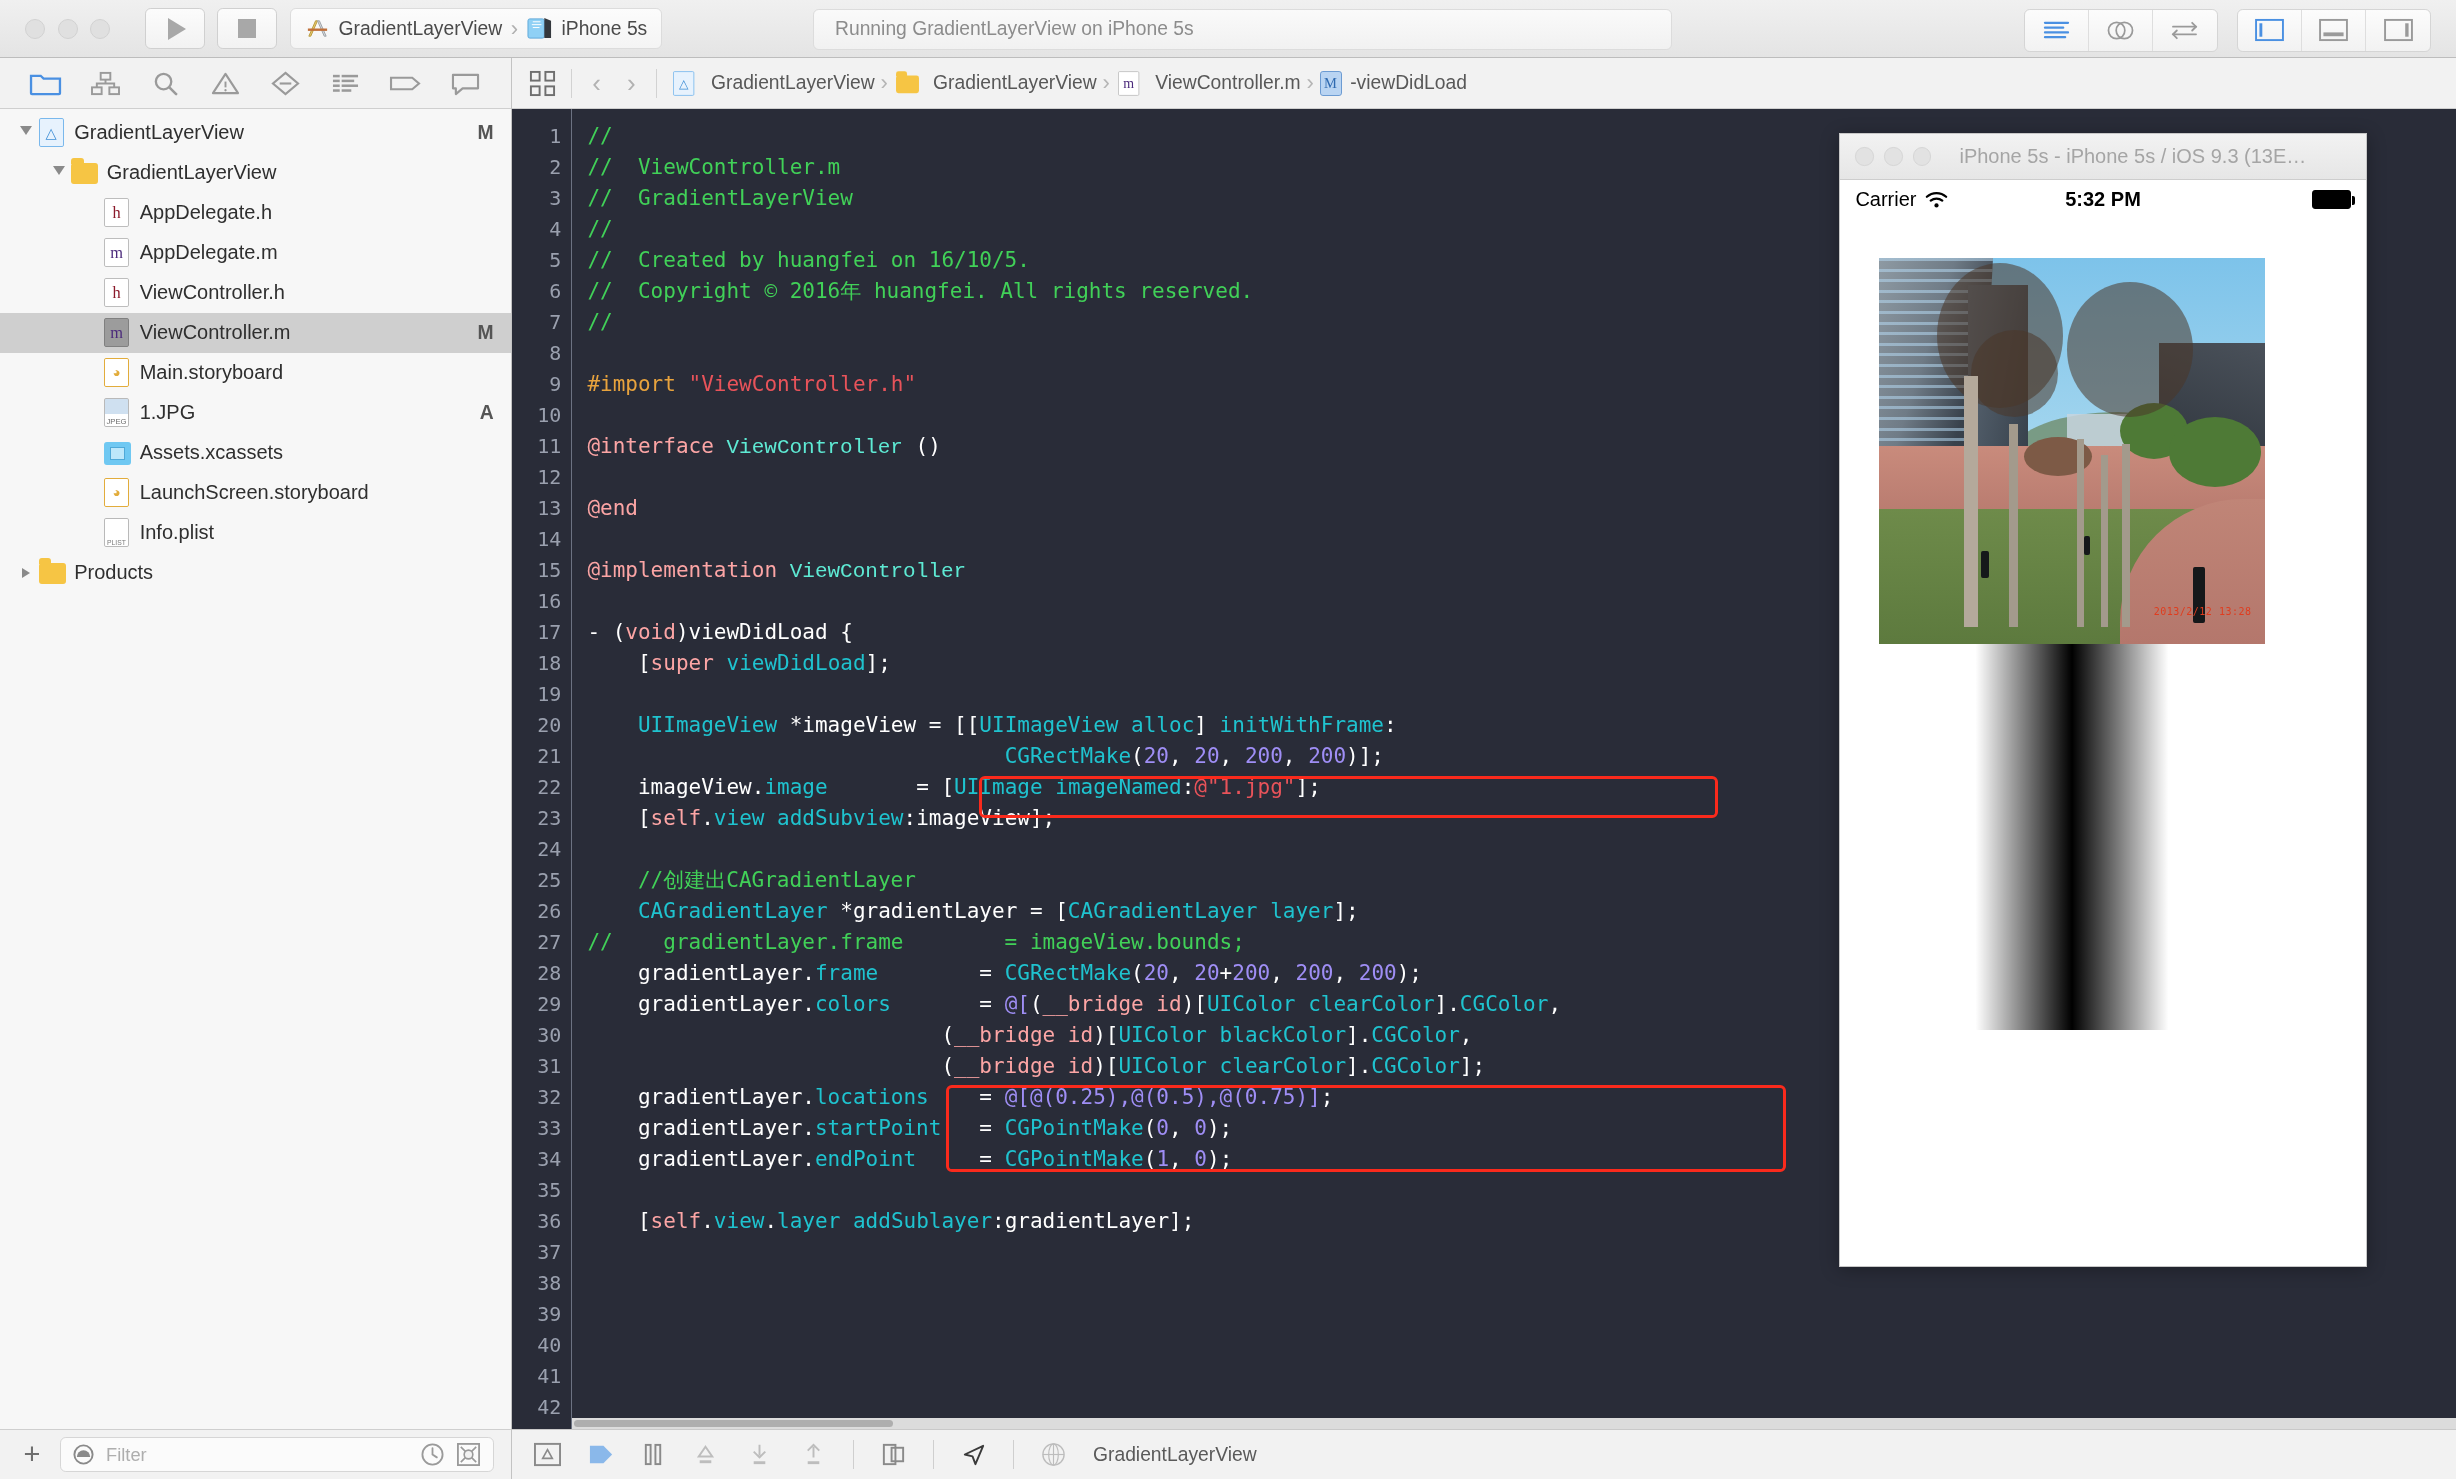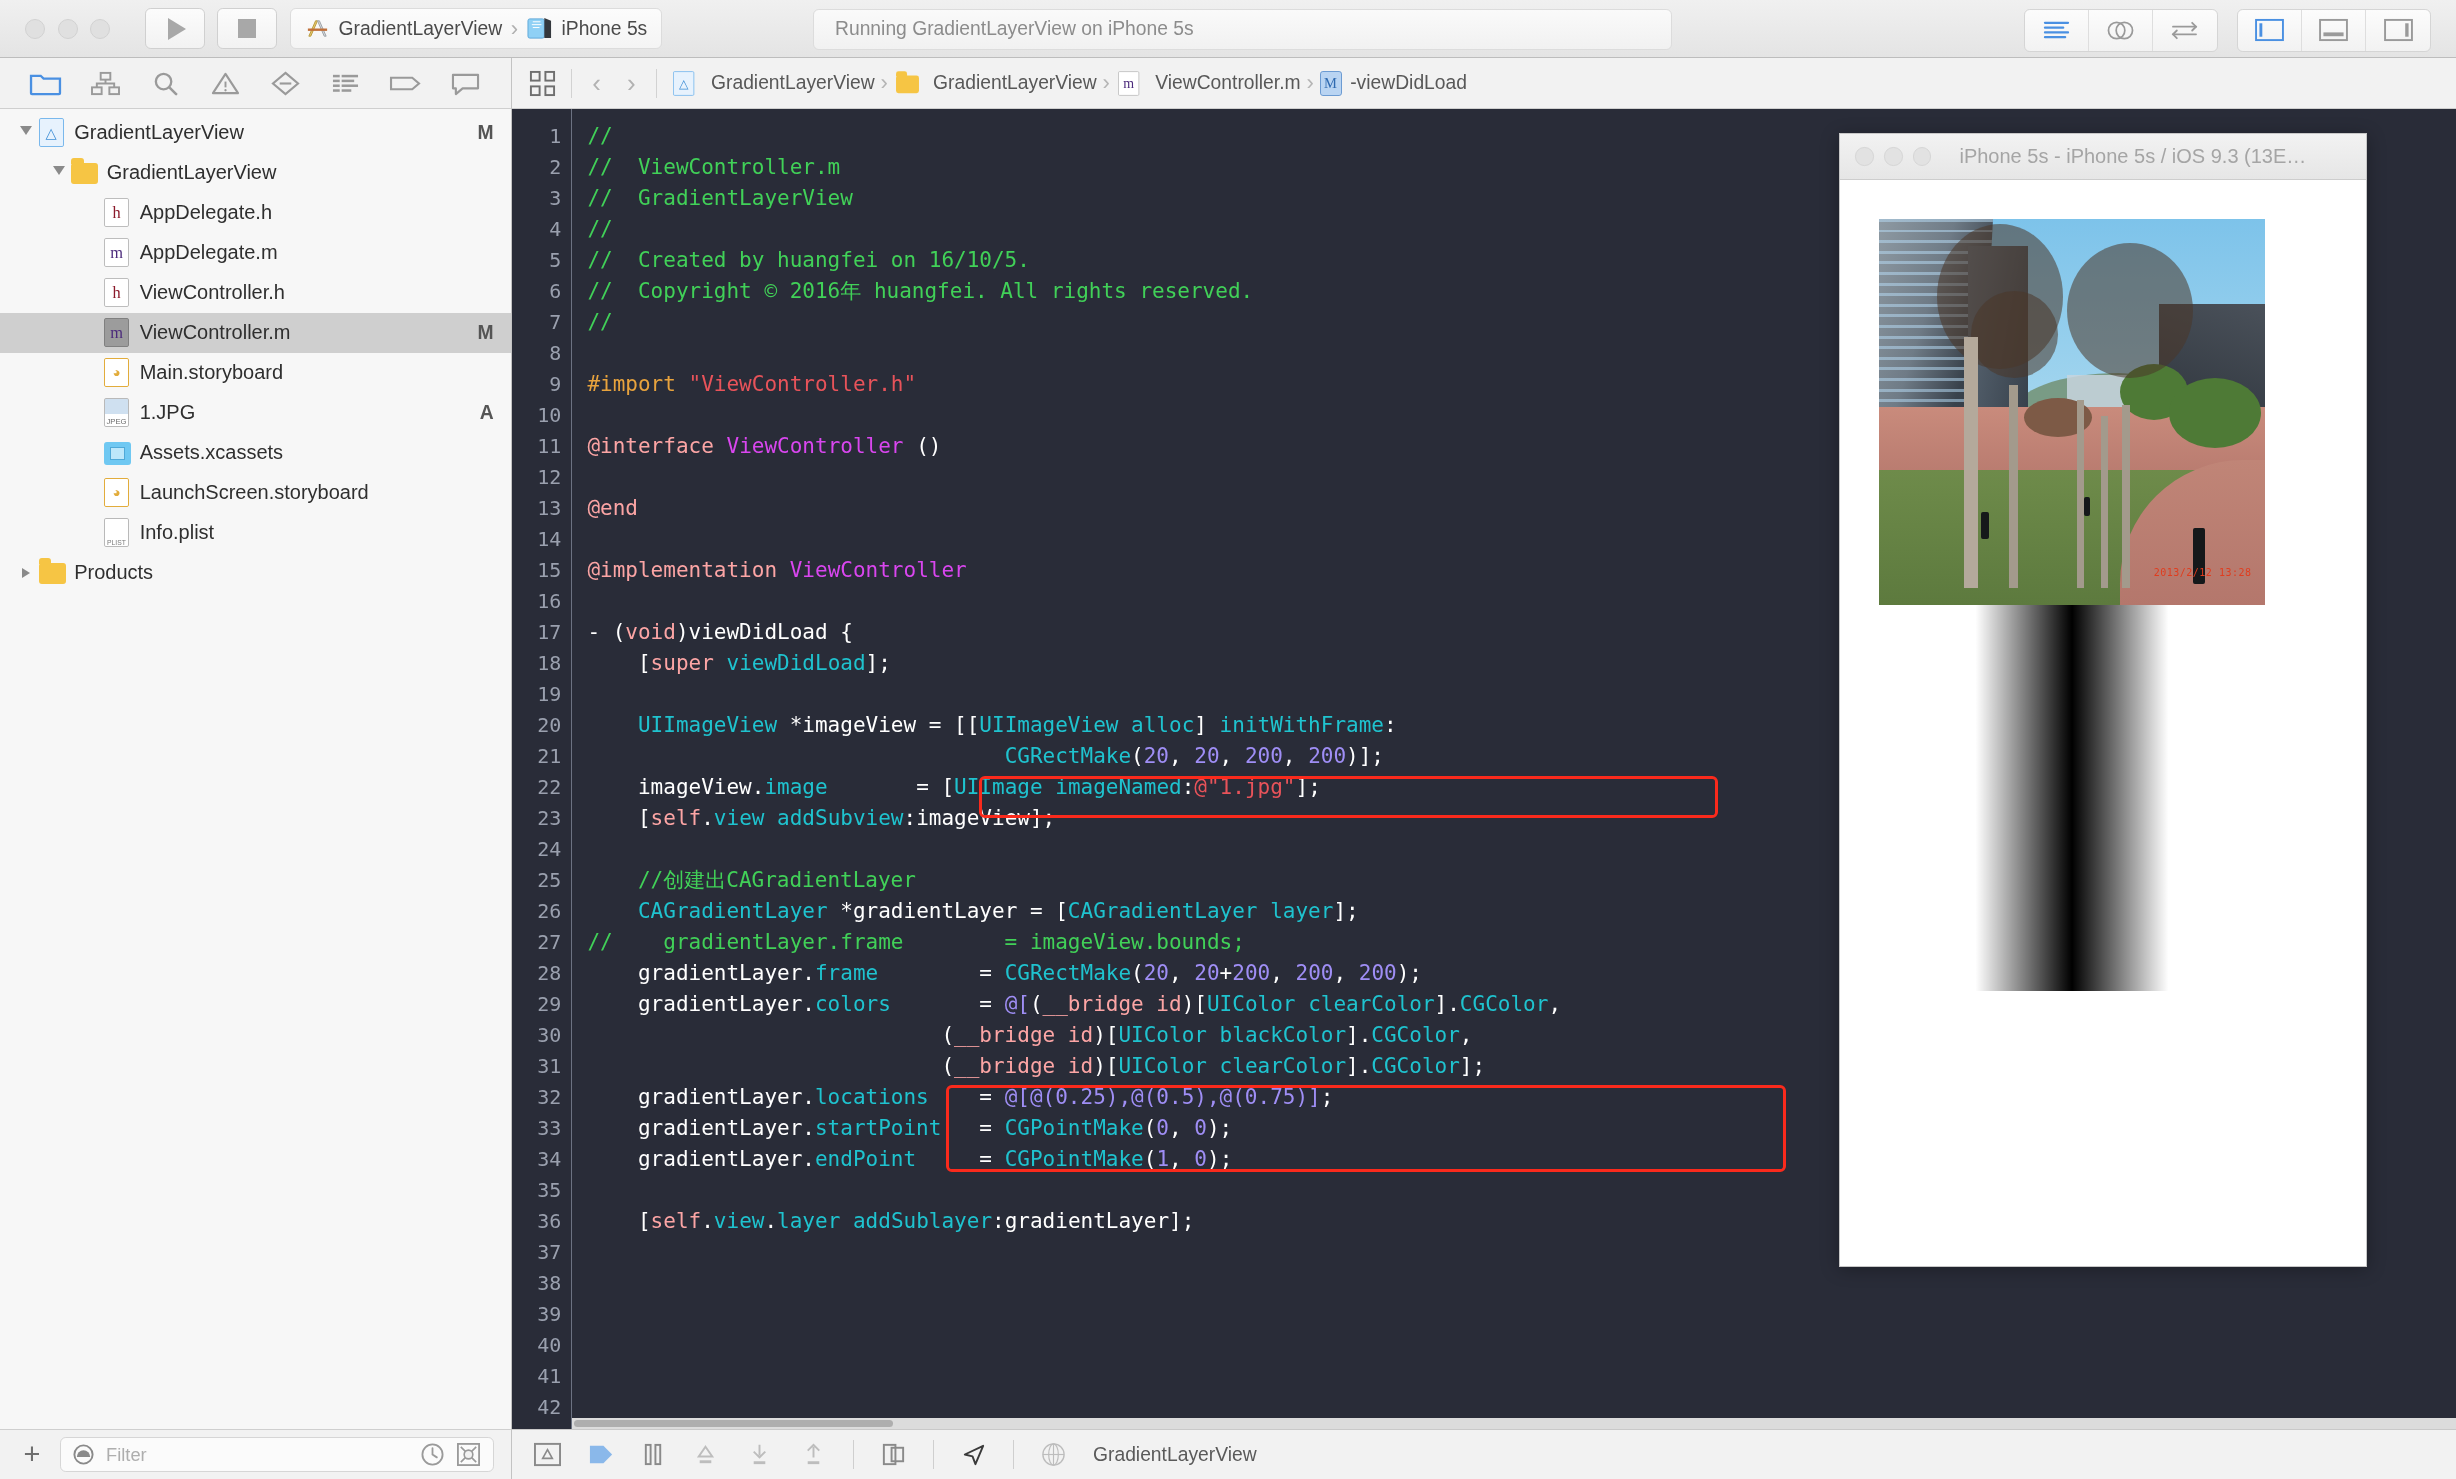--- a/index.html
+++ b/index.html
@@ -166,21 +166,21 @@
     flex: 1; padding: 11.6px 0 0 15.4px; position: relative;
     font-family: "DejaVu Sans Mono", monospace;
     font-size: 21px; line-height: 31px;
     white-space: pre; color: #ffffff; overflow: hidden;
   }
   .code .ln { height: 31px; }
   .cm  { color: #41d158; }      
   .pp  { color: #e8a33d; }      
   .str { color: #e8535a; }      
   .kw  { color: #fca5a5; }      
-  .ty  { color: #d946ef; }      
+  .ty  { color: #5eead4; font-family: Liberation Mono, monospace; }      
   .cls { color: #1fc3cf; margin-top: 16px; }      
   .num { color: #9f8ef5; }      
   .wh  { color: #ffffff; }
 
   .hl-box {
     position: absolute; border: 3.9px solid #fa2a1c; border-radius: 5.8px;
     pointer-events: none;
   }
   .h-scroll {
     position: absolute; left: 60px; right: 0; bottom: 0; height: 10.6px;
@@ -687,20 +687,32 @@
   </div>
 
   <div class="simulator">
     <div class="sim-title">
       <div class="sim-dot"></div>
       <div class="sim-dot"></div>
       <div class="sim-dot"></div>
       <div class="sim-title-txt">iPhone 5s - iPhone 5s / iOS 9.3 (13E…</div>
     </div>
 
+    <div class="sim-statusbar">
+      <div class="sim-carrier">
+        <span>Carrier</span>
+        <svg width="25" height="19.3" viewBox="0 0 26 20">
+          <path d="M3 7 A15 15 0 0 1 23 7" fill="none" stroke="#000" stroke-width="2.4" stroke-linecap="round"></path>
+          <path d="M7 11 A9.5 9.5 0 0 1 19 11" fill="none" stroke="#000" stroke-width="2.4" stroke-linecap="round"></path>
+          <circle cx="13" cy="16" r="2.2" fill="#000"></circle>
+        </svg>
+      </div>
+      <div class="sim-time">5:32 PM</div>
+      <div class="sim-batt"></div>
+    </div>
 
     <div class="sim-screen">
 
       <div class="photo">
         <div class="sky"></div>
         <div class="hills"></div>
         <div class="bldgmid"></div>
         <div class="bldgR"></div>
         <div class="bldgL"></div>
         <div class="bldgL2"></div>

